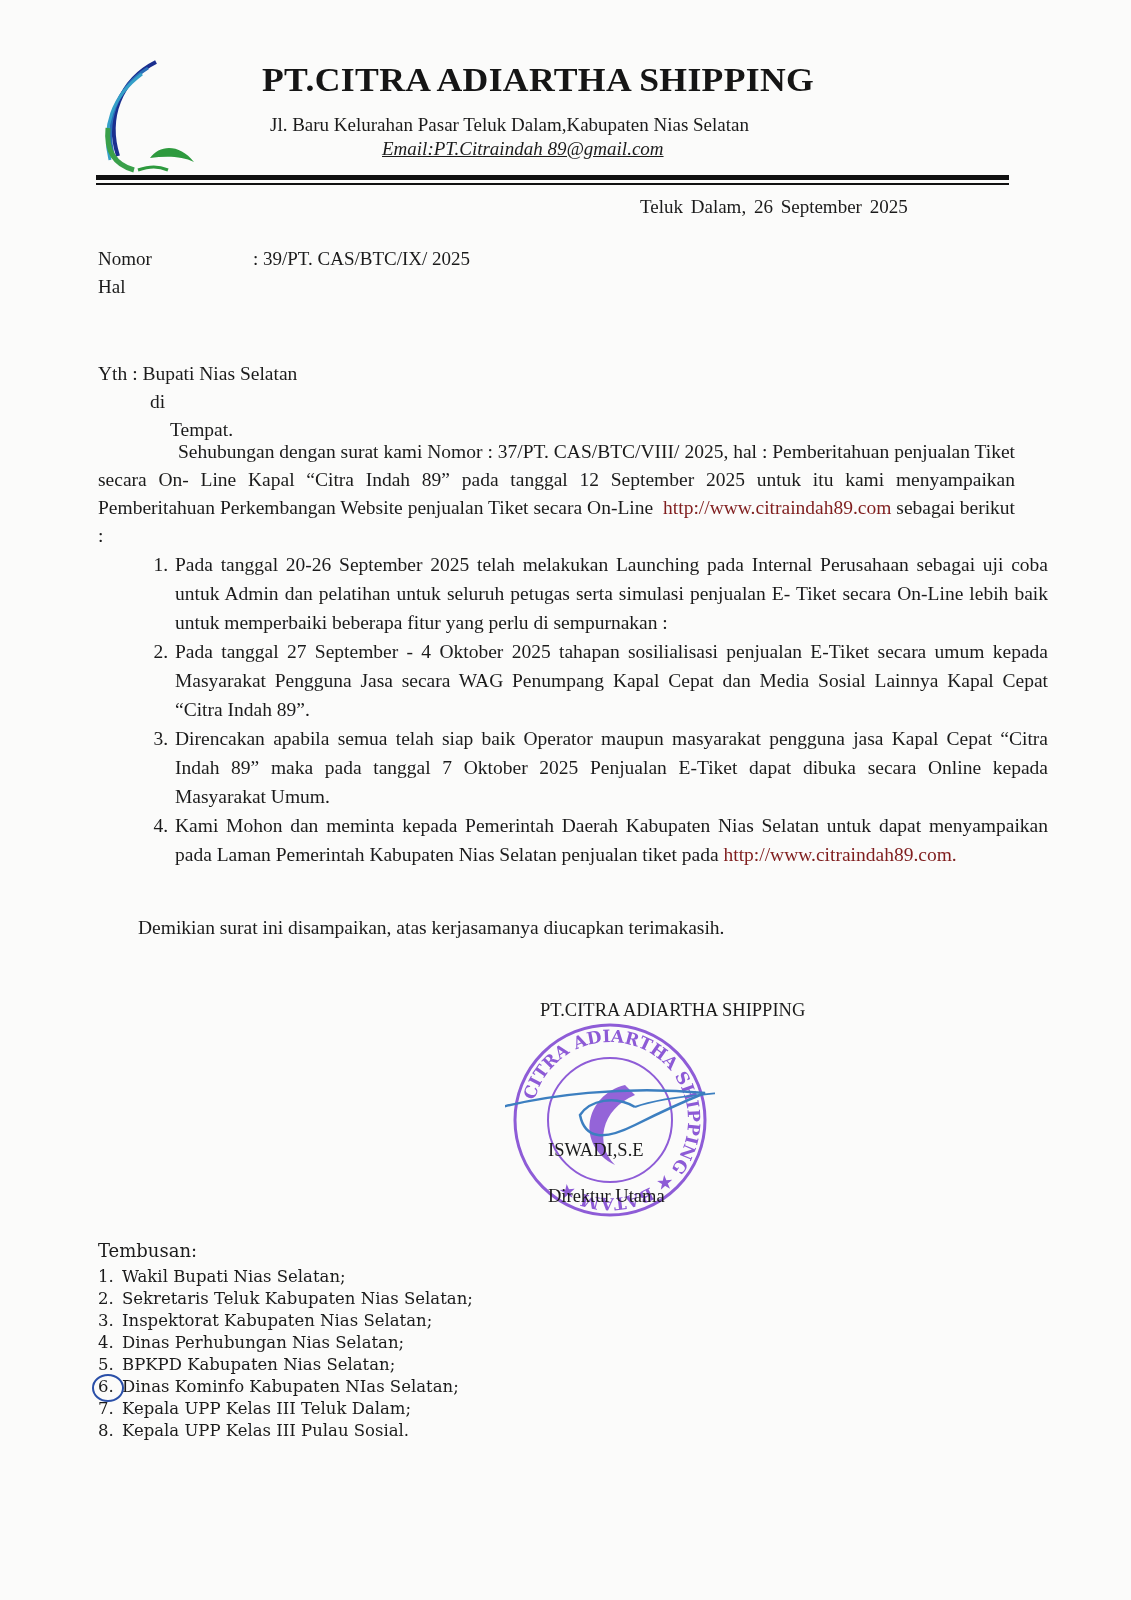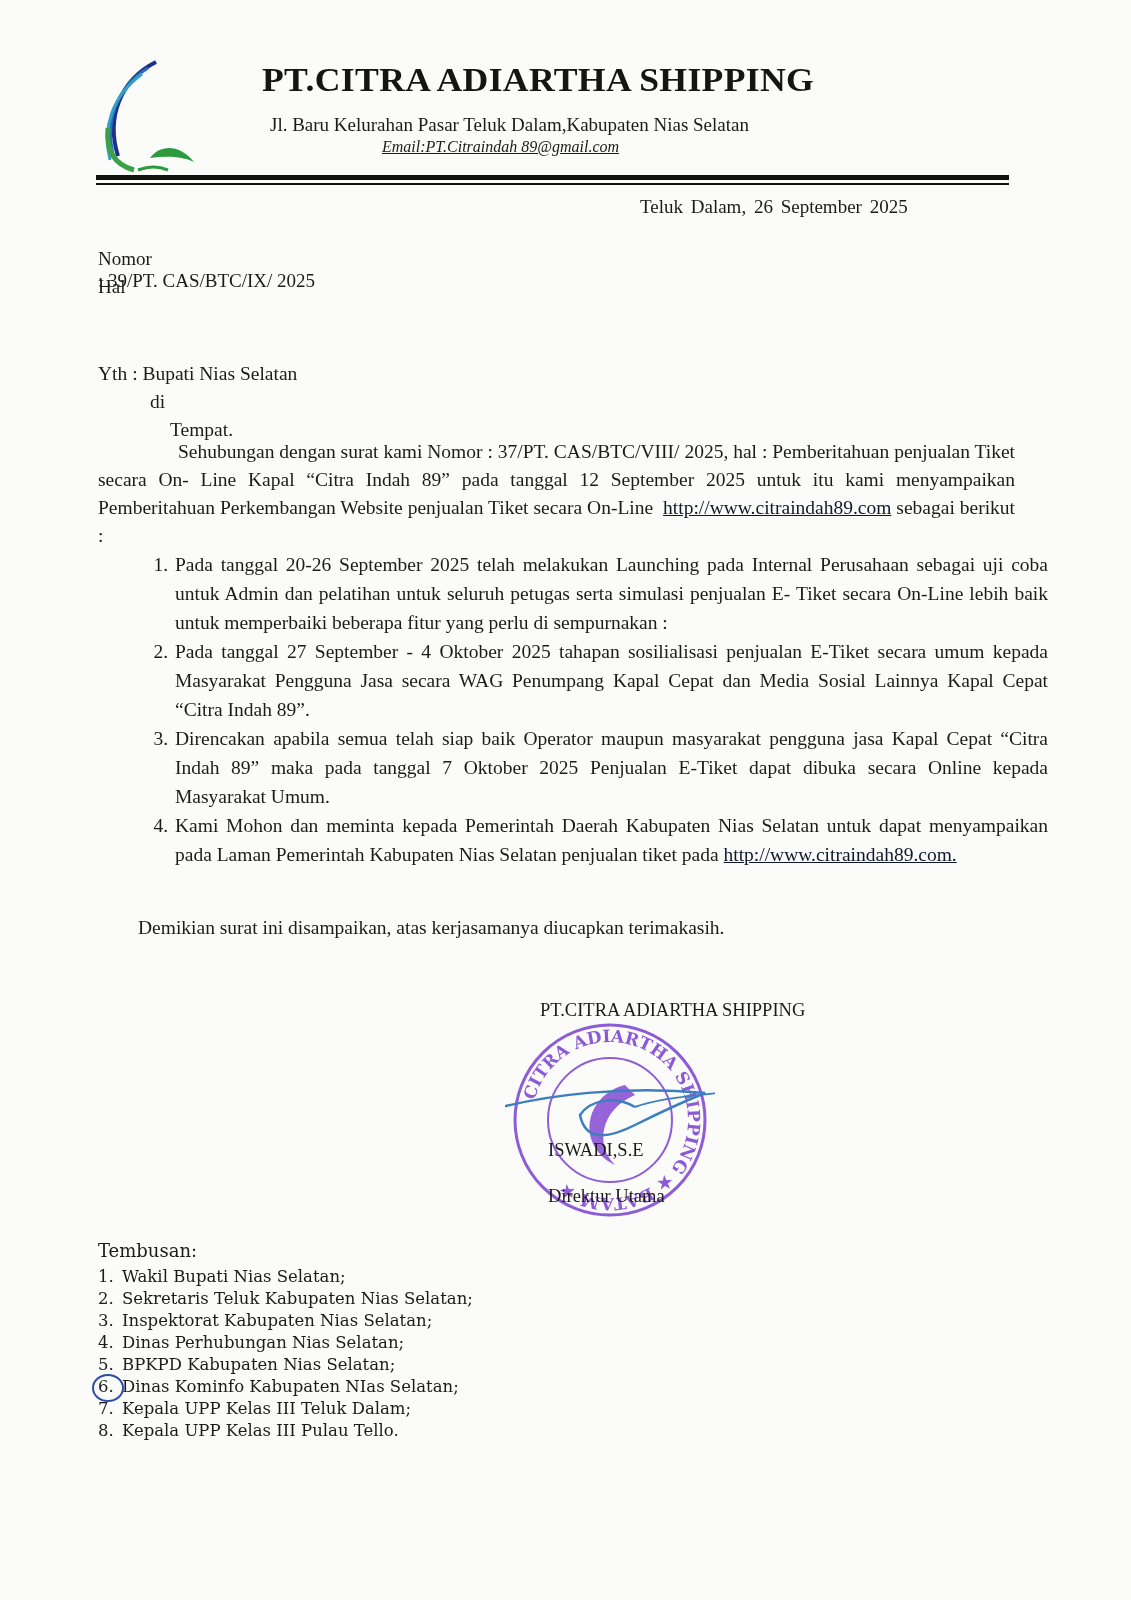--- a/index.html
+++ b/index.html
@@ -4,34 +4,34 @@
 <style>
   html, body { margin:0; padding:0; }
   body {
     width:1131px; height:1600px; background:#fbfbfa; position:relative; overflow:hidden;
     font-family:"DejaVu Serif", serif; color:#1b1b1b;
   }
   .abs { position:absolute; }
   .logo { left:98px; top:58px; width:105px; height:115px; }
   .company { left:262px; top:62px; font-size:33px; font-weight:bold; letter-spacing:0.3px; color:#151515; font-family:"Liberation Serif", serif; transform:scaleX(1.08); transform-origin:left; }
   .address { left:270px; top:114px; font-size:19px; font-family:"Liberation Serif", serif; }
-  .email { left:382px; top:138px; font-size:16px; font-style:italic; text-decoration:underline; font-family:"Liberation Serif", serif; }
+  .email { left:382px; top:138px; font-size:19px; font-style:italic; text-decoration:underline; font-family:"Liberation Serif", serif; }
   .rule-thick { left:96px; top:175px; width:913px; height:5px; background:#111; }
   .rule-thin { left:96px; top:183px; width:913px; height:2px; background:#111; }
   .place-date { left:640px; top:196px; font-size:19px; font-family:"Liberation Serif", serif; word-spacing:3px; }
   .meta { left:98px; top:248px; font-size:19px; font-family:"Liberation Serif", serif; }
-  .meta-row { height:27.5px; display:flex;flex-direction:column; }
+  .meta-row { height:27.5px; display:flex; }
   .meta-label { width:155px; }
   .meta-value { }
   .text { font-size:19.5px; font-family:"Liberation Serif", serif; line-height:28px; }
   .addressee { left:98px; top:360px; }
   .body-par { left:98px; top:438px; width:917px; text-align:justify; }
   .body-par p { margin:0; }
   .indent { text-indent:80px; }
-  a.link { color:#0f172a; text-decoration:underline; }
+  a.link { color:#7f1d1d; }
   ol.points { position:absolute; left:140px; top:550px; width:875px; margin:0; padding:0 0 0 33px; font-size:19.5px; font-family:"Liberation Serif", serif; line-height:29px; text-align:justify; }
   ol.points li { margin:0; padding-left:2px; }
   .closing { left:138px; top:914px; }
   .sign-company { left:540px; top:1000px; font-size:18.5px; font-family:"Liberation Serif", serif; }
   .stamp { left:505px; top:1015px; width:210px; height:210px; }
   .sign-name { left:548px; top:1140px; font-size:18.5px; font-family:"Liberation Serif", serif; }
   .sign-title { left:548px; top:1186px; font-size:18.5px; font-family:"Liberation Serif", serif; }
   .cc-title { left:98px; top:1240px; font-size:18px; font-family:"DejaVu Serif", serif; }
   ol.cc { position:absolute; left:98px; top:1266px; margin:0; padding:0; list-style:none; font-size:16.5px; font-family:"DejaVu Serif", serif; line-height:22px; }
   ol.cc li { display:flex; position:relative; }
@@ -129,15 +129,15 @@
       <span class="cc-circle"></span>
       <span class="cc-num">6.</span>
       <span>Dinas Kominfo Kabupaten NIas Selatan;</span>
     </li>
   <li>
       <span class="cc-num">7.</span>
       <span>Kepala UPP Kelas III Teluk Dalam;</span>
     </li>
   <li>
       <span class="cc-num">8.</span>
-      <span>Kepala UPP Kelas III Pulau Tello.</span>
+      <span>Kepala UPP Kelas III Pulau Sosial.</span>
     </li>
 </ol>
 
 </body></html>

